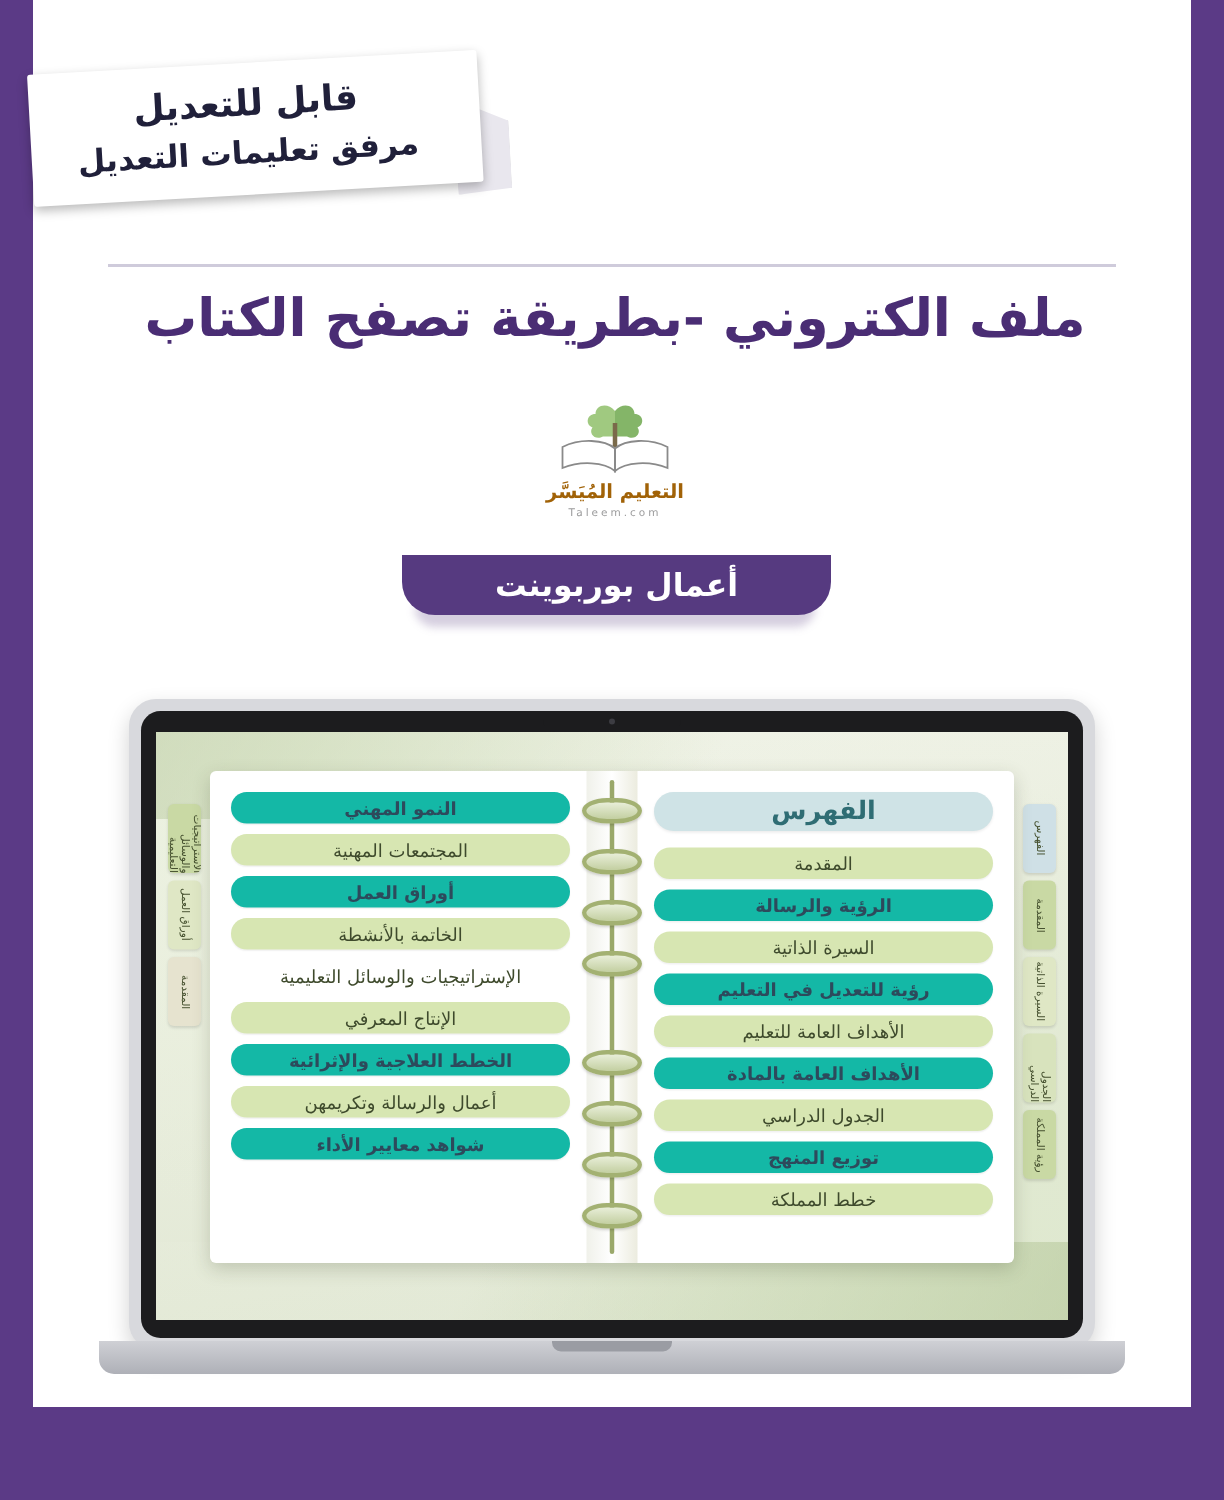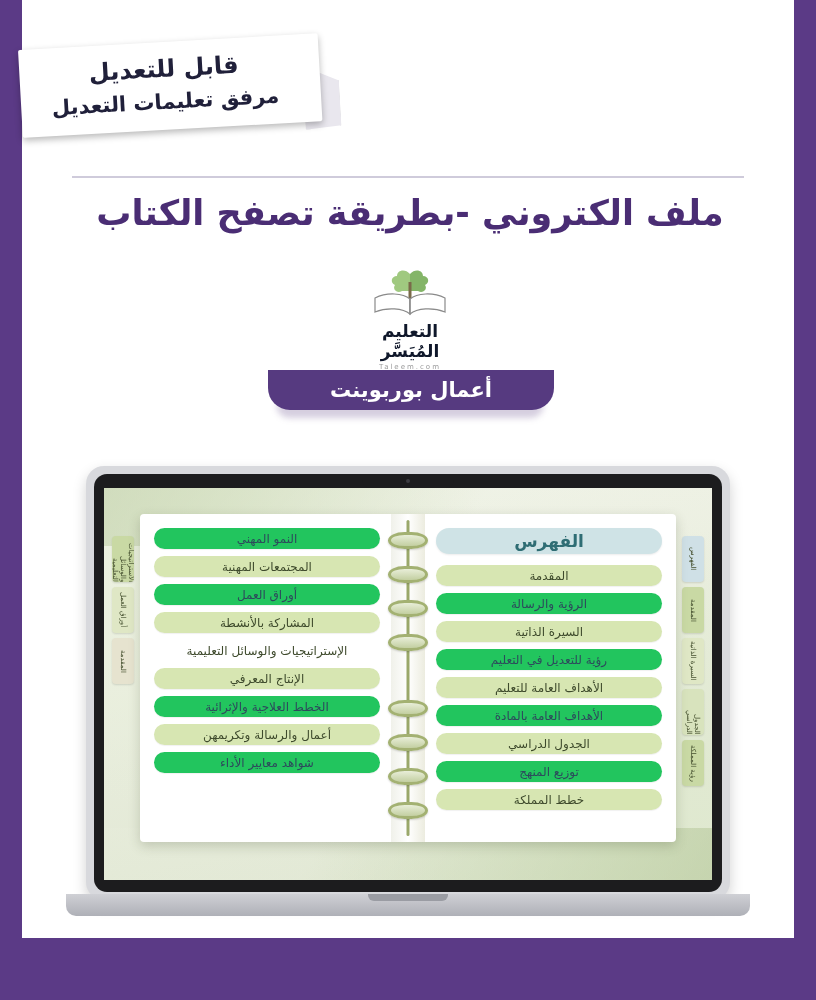--- a/index.html
+++ b/index.html
@@ -83,21 +83,21 @@
   }
 
   
   .logo-box {
     position: absolute; left: 362px; top: 262px;
     width: 96px; height: 96px;
     text-align: center;
   }
   .logo-mark { display:block; margin: 0 auto; }
   .logo-name {
-    font-size: 17px; color: #0f172a; margin-top: 1px; font-weight: bold;
+    font-size: 13px; color: #a16207; margin-top: 1px; font-weight: bold;
     letter-spacing: 0.4px;
   }
   .logo-sub {
     font-size: 7px; color: #9b9b9c; letter-spacing: 2px; margin-top: 2px; text-align: center;
   }
 
   
   .format-banner {
     position: absolute; left: 268px; top: 370px;
     width: 286px; height: 40px;
@@ -219,21 +219,21 @@
     border-radius: 11px;
     font-size: 12px;
     color: #3e4a2c;
     display: flex; align-items: center; justify-content: center;
     margin-bottom: 7px;
     box-shadow: 0 1px 1px rgba(0,0,0,0.06);
     white-space: nowrap;
     overflow: hidden;
   }
   .green { background: #d7e6b2; }
-  .blue  { background: #22c55e; color: #2d4a5c; }
+  .blue  { background: #14b8a6; color: #2d4a5c; font-weight: bold; }
   .plain { background: transparent; box-shadow: none; color: #3e4a2c; }
 
   
   .tabs-left, .tabs-right {
     position: absolute; top: 48px; width: 22px;
   }
   .tabs-left { left: 8px; }
   .tabs-right { right: 8px; }
   .tab {
     width: 22px; height: 46px;
@@ -341,21 +341,21 @@
                   <div class="item blue">توزيع المنهج</div>
                   <div class="item green">خطط المملكة</div>
                 </div>
             </div>
 
             <div class="col col-left">
               <div id="left-items">
                   <div class="item blue">النمو المهني</div>
                   <div class="item green">المجتمعات المهنية</div>
                   <div class="item blue">أوراق العمل</div>
-                  <div class="item green">المشاركة بالأنشطة</div>
+                  <div class="item green">الخاتمة بالأنشطة</div>
                   <div class="item plain">الإستراتيجيات والوسائل التعليمية</div>
                   <div class="item green">الإنتاج المعرفي</div>
                   <div class="item blue">الخطط العلاجية والإثرائية</div>
                   <div class="item green">أعمال والرسالة وتكريمهن</div>
                   <div class="item blue">شواهد معايير الأداء</div>
                 </div>
             </div>
           </div>
         </div>
       </div>

